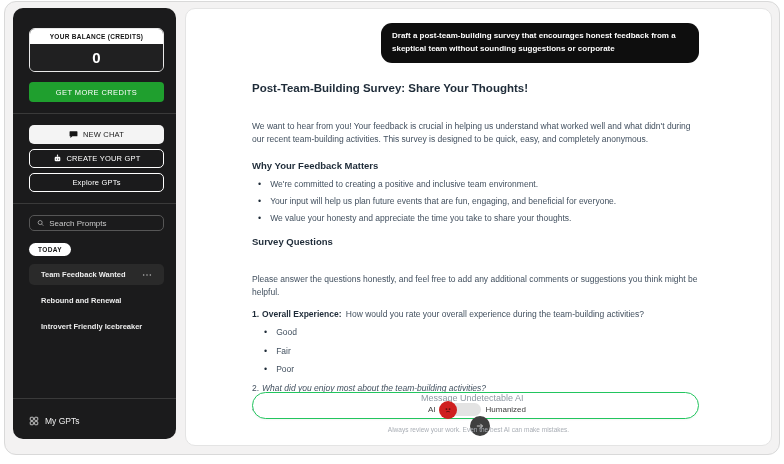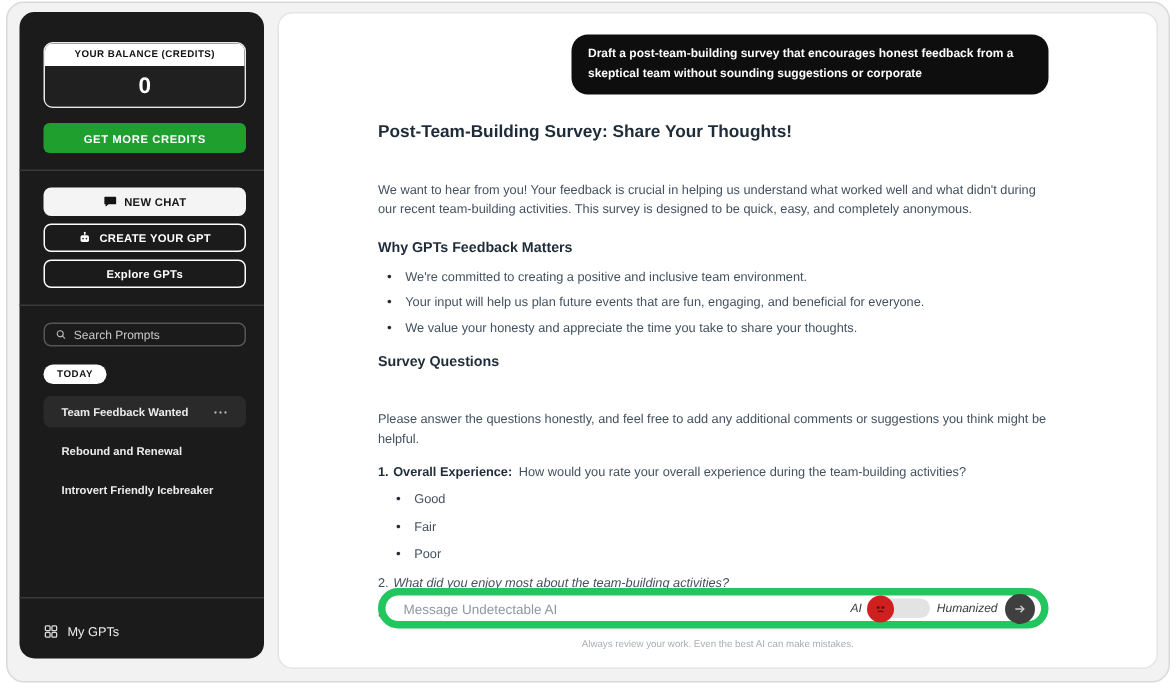--- a/index.html
+++ b/index.html
@@ -13,21 +13,21 @@
     background:#1b1b1c; border-radius:10px; padding:20px 12px 12px 16px; color:#fff; }
   .divider { border-top:1px solid #3a3a3a; margin:11px -12px 11px -16px; }
 
   .balance-widget { border:1px solid #e9e9e9; border-radius:6px; overflow:hidden; }
   .balance-header { background:#ffffff; color:#121212; font-size:6.5px; font-weight:bold;
     letter-spacing:.3px; text-align:center; padding:4px 2px; }
   .balance-body { height:27px; display:flex; align-items:center; justify-content:center;
     background:#202021; color:#fff; font-size:15px; font-weight:bold; }
 
   .btn { width:100%; border-radius:5px; height:19px; display:flex; align-items:center;
-    justify-content:center; gap:5px; font-size:7.5px; font-weight:bold; cursor:pointer;
+    justify-content:center; gap:5px; font-size:7.5px; font-weight:normal; cursor:pointer;
     letter-spacing:.2px; border:none; font-family:inherit; }
   .btn-green { background:#1f9f2e; color:#fff; height:20px; border-radius:4px; margin-top:10px; letter-spacing:.4px; }
   .btn-light { background:#f4f4f4; color:#161616; }
   .btn-outline { background:transparent; border:1px solid #ffffff; color:#fff; margin-top:5px; }
 
   .search-box { margin-top:3px; height:16px; border:1px solid #565656; border-radius:5px;
     display:flex; align-items:center; gap:5px; padding:0 7px; background:transparent; }
   .search-box input { background:transparent; border:none; outline:none; color:#d6d6d6;
     font-size:8px; width:100%; font-family:inherit; }
   .search-box input::placeholder { color:#c9c9c9; }
@@ -65,28 +65,28 @@
   .q-num.plain { font-weight:normal; color:#42505f; }
   .q-bold { font-weight:bold; color:#1e2b38; margin-right:2px; }
   .q-italic { font-style:italic; }
   .q-mono { font-family:"DejaVu Sans Mono", monospace; font-size:7px; color:#4a5568; }
   .opt-list { margin-top:7px; margin-left:12px; }
   .opt { display:flex; gap:9px; font-size:8.5px; color:#42505f; margin-bottom:8.5px; }
   .opt::before { content:"•"; color:#1e2b38; font-size:9px; }
 
   
   .composer { position:absolute; left:66px; right:72px; bottom:26px; height:27px;
-    border:5px solid #22c55e; border-radius:16px; background:#fff; display:flex;
-    align-items:center; padding:0 4px 0 12px; box-shadow:0 1px 2px rgba(0,0,0,.04); }
+    border:1px solid #22c55e; border-radius:16px; background:#fff; display:flex;
+    align-items:center; padding:0 4px 0 12px; box-shadow:0 1px 2px rgba(0,0,0,.04);flex-direction:column; }
   .composer input { flex:1; border:none; outline:none; font-size:9px; color:#4a4a4a;
     font-family:inherit; background:transparent; }
   .composer input::placeholder { color:#8f98a3; }
 
   .mode-toggle { display:flex; align-items:center; gap:5px; margin-right:5px; cursor:pointer; }
-  .mode-label { font-size:8px; color:#3c3c3c;font-style:italic; }
+  .mode-label { font-size:8px; color:#3c3c3c; }
   .toggle-pill { width:40px; height:13px; background:#e3e3e3; border-radius:7px; position:relative; }
   .toggle-knob { position:absolute; left:-2px; top:-2.5px; width:18px; height:18px;
     background:#cf1f1f; border-radius:50%; display:flex; align-items:center; justify-content:center; }
 
   .send-btn { width:20px; height:20px; border-radius:50%; background:#3f3f3f; border:none;
     display:flex; align-items:center; justify-content:center; cursor:pointer; flex:0 0 auto; }
 
   .disclaimer { position:absolute; left:0; right:0; bottom:12px; text-align:center;
     font-size:6.5px; color:#a9aeb5; }
 
@@ -173,21 +173,21 @@
 
   <div class="main-panel">
     <div class="content">
 
       <div class="user-bubble">Draft a post-team-building survey that encourages honest feedback from a skeptical team without sounding suggestions or corporate</div>
 
       <div class="doc-title">Post-Team-Building Survey: Share Your Thoughts!</div>
 
       <div class="doc-para">We want to hear from you! Your feedback is crucial in helping us understand what worked well and what didn't during our recent team-building activities. This survey is designed to be quick, easy, and completely anonymous.</div>
 
-      <div class="doc-h2">Why GPTs Feedback Matters</div>
+      <div class="doc-h2">Why Your Feedback Matters</div>
 
       <div class="bullet-list">
         <div class="bullet">
             <span>We're committed to creating a positive and inclusive team environment.</span>
           </div>
         <div class="bullet">
             <span>Your input will help us plan future events that are fun, engaging, and beneficial for everyone.</span>
           </div>
         <div class="bullet">
             <span>We value your honesty and appreciate the time you take to share your thoughts.</span>

